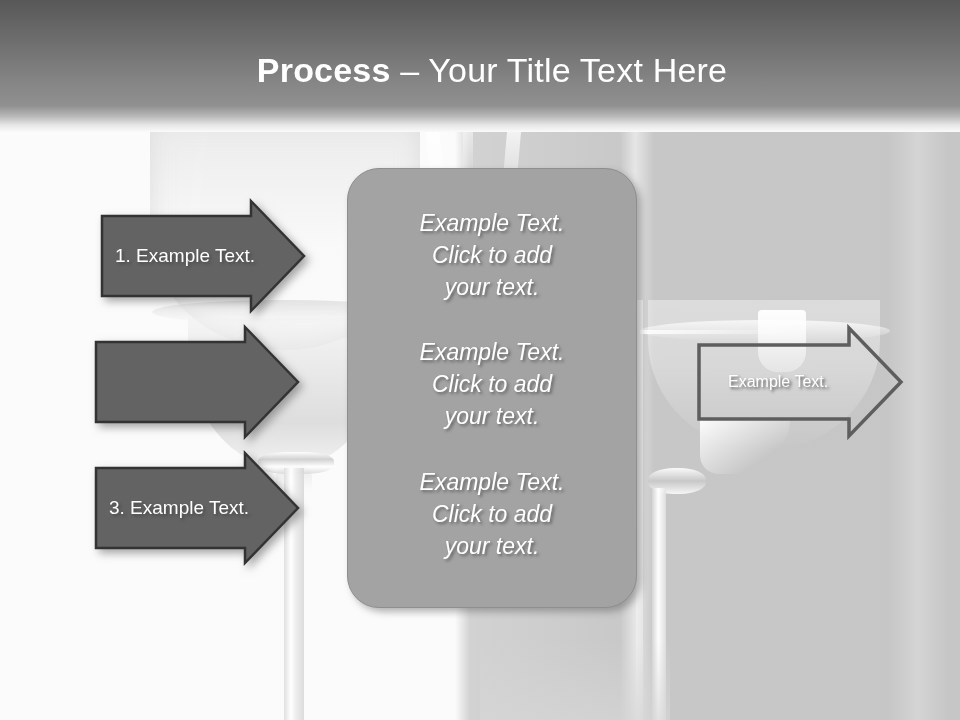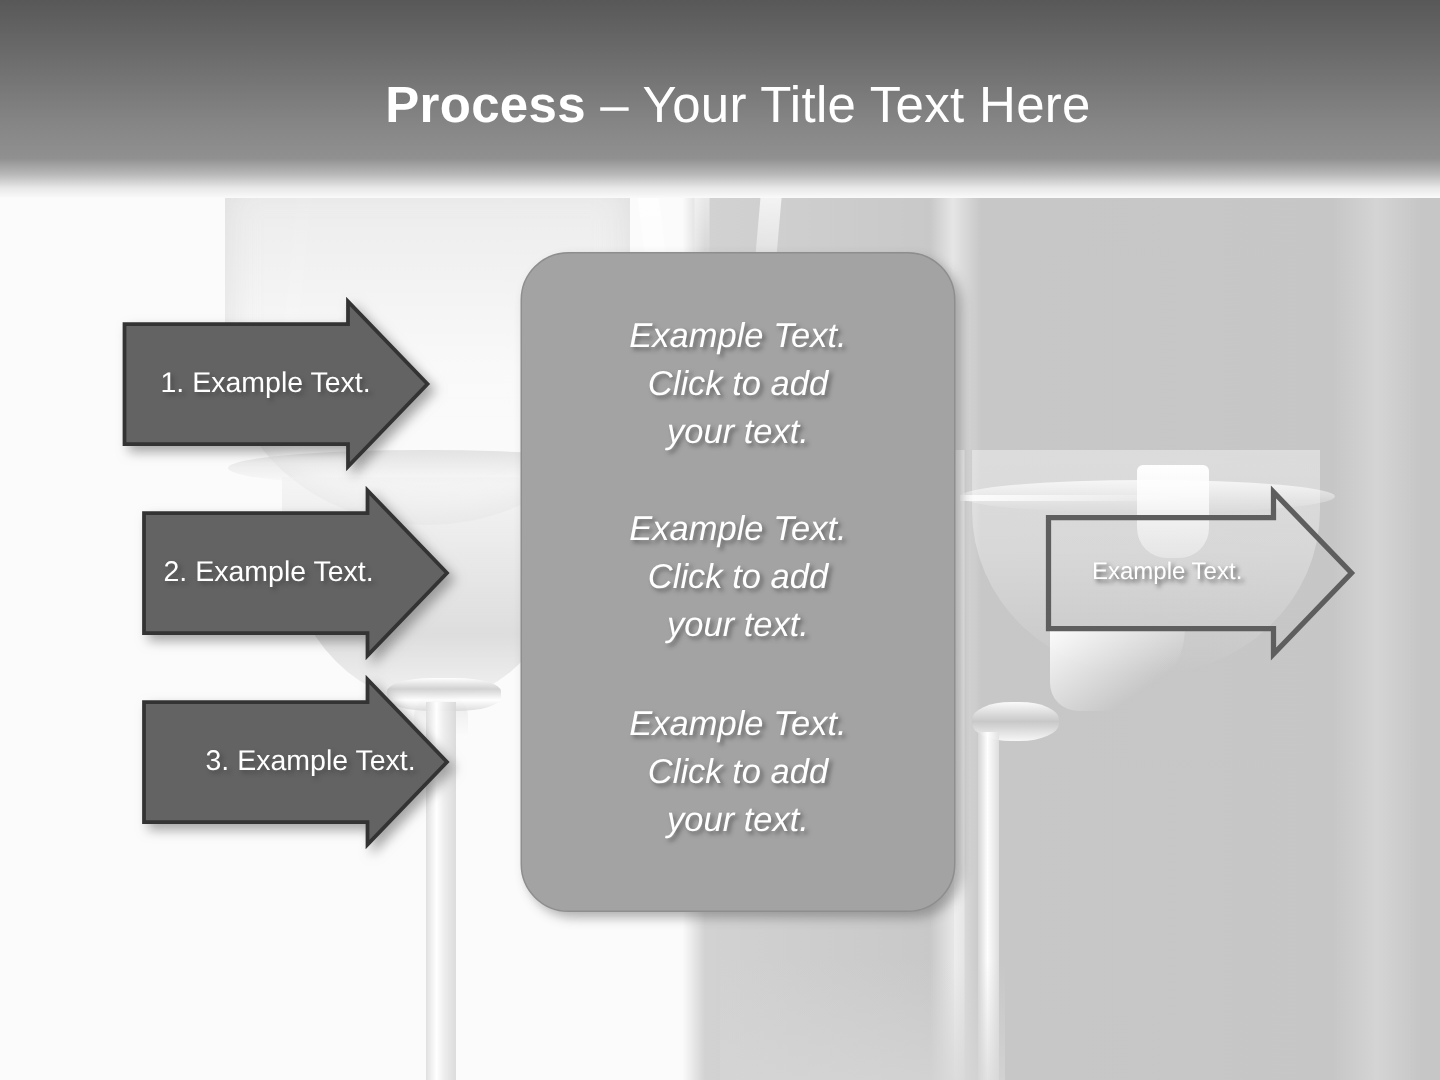--- a/index.html
+++ b/index.html
@@ -196,23 +196,23 @@
     position:relative;
     z-index:2;
     color:#ffffff;
     font-size:19px;
     line-height:22px;
     white-space:nowrap;
     text-shadow:2px 2px 3px rgba(70,70,70,.85);
   }
 
   
-  #arrow-1 { left:82px;  top:200px; width:204px; height:112px;padding-left:11px; }
+  #arrow-1 { left:101px;  top:200px; width:204px; height:112px; }
   #arrow-2 { left:95px;  top:326px; width:204px; height:112px; }
-  #arrow-3 { left:95px;  top:452px; width:204px; height:112px;padding-left:28px; }
+  #arrow-3 { left:95px;  top:452px; width:204px; height:112px; }
   #arrow-1 .label, #arrow-2 .label, #arrow-3 .label { margin-left:14px; }
 
   
   #arrow-out { left:697px; top:326px; width:206px; height:112px; }
   #arrow-out .label { margin-left:31px; font-size:16px; }
 
   .shadow-drop { filter:drop-shadow(4px 4px 4px rgba(95,95,95,.55)); }
 </style>
 </head>
 <body>
@@ -273,21 +273,20 @@
     <svg class="shadow-drop" width="204" height="112" viewBox="0 0 204 112">
       <polygon points="1,16 150,16 150,1 203,56 150,111 150,96 1,96" fill="#636363" stroke="#333333" stroke-width="2.5" stroke-linejoin="miter"></polygon>
     </svg>
     <span class="label">1. Example Text.</span>
   </div>
 
   <div class="arrow" id="arrow-2">
     <svg class="shadow-drop" width="204" height="112" viewBox="0 0 204 112">
       <polygon points="1,16 150,16 150,1 203,56 150,111 150,96 1,96" fill="#636363" stroke="#333333" stroke-width="2.5" stroke-linejoin="miter"></polygon>
     </svg>
-    <span class="label">2. Example Text.</span>
   </div>
 
   <div class="arrow" id="arrow-3">
     <svg class="shadow-drop" width="204" height="112" viewBox="0 0 204 112">
       <polygon points="1,16 150,16 150,1 203,56 150,111 150,96 1,96" fill="#636363" stroke="#333333" stroke-width="2.5" stroke-linejoin="miter"></polygon>
     </svg>
     <span class="label">3. Example Text.</span>
   </div>
 
   <div class="arrow" id="arrow-out">

